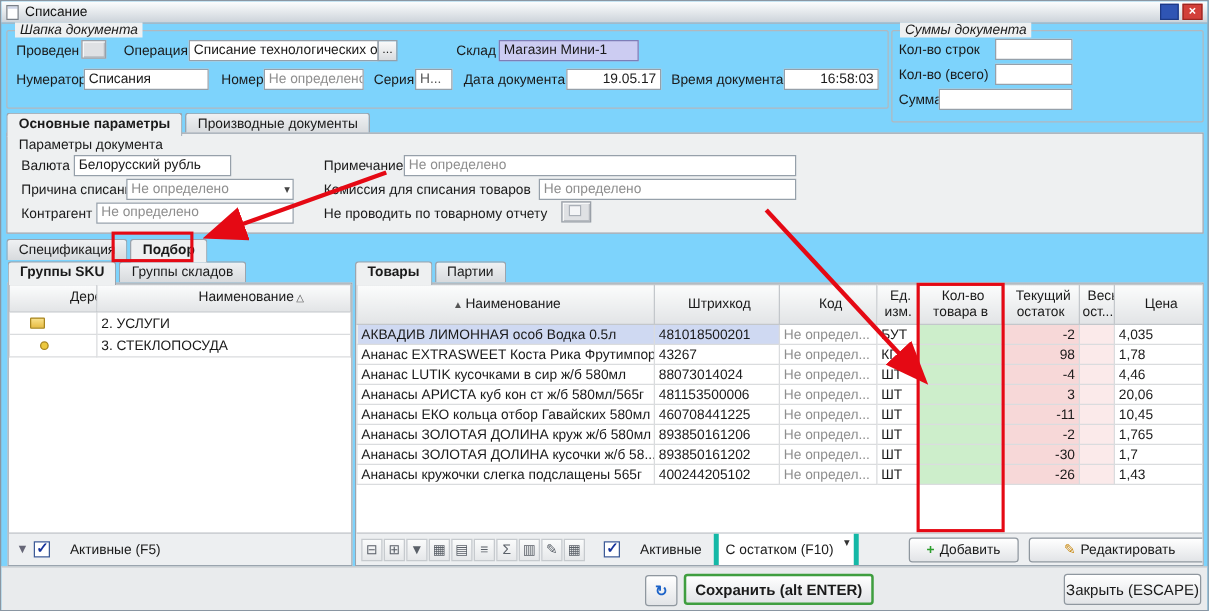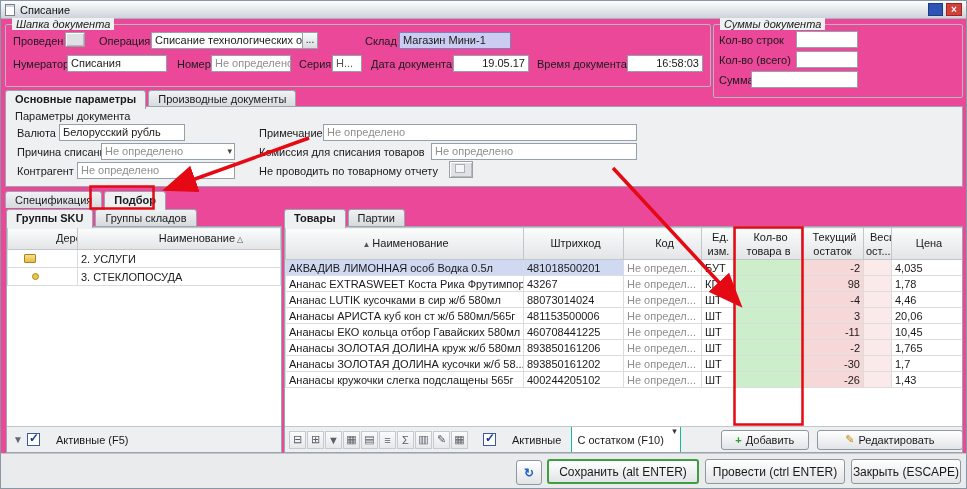--- a/index.html
+++ b/index.html
@@ -1,17 +1,17 @@
 <!DOCTYPE html>
 <html><head>
 <meta charset="utf-8">
 <style>
   * { margin:0; padding:0; box-sizing:border-box; }
   body { font-family:"Liberation Sans", sans-serif; background:#b8bec4; }
-  .window { position:relative; width:967px; height:489px; background:#ec4899;
+  .window { position:relative; width:967px; height:489px; background:#7dd3fc;
             border:1px solid #8a96a2; overflow:hidden; font-size:11px; color:#1a1a1a; }
 
   
   .titlebar { position:absolute; left:0; top:0; right:0; height:18px;
               background:linear-gradient(#fdfefe,#ccd3da); border-bottom:1px solid #aab2ba;
               display:flex; align-items:center; padding:0 4px; }
   .doc-ico { width:10px; height:12px; background:#fff; border:1px solid #7a8088; margin-right:5px;
              box-shadow:inset 0 2px 0 #cfd6e8; }
   .titletext { font-size:11px; color:#111; }
   .win-controls { margin-left:auto; display:flex; gap:3px; }
@@ -88,36 +88,36 @@
   .tree-ico { position:absolute; left:16px; top:4px; width:12px; height:9px;
               background:linear-gradient(#f8e08a,#e7bd45); border:1px solid #a8851e; border-radius:1px; }
   .left-grid tbody tr:nth-child(n+2) .tree-ico { left:24px; top:5px; width:7px; height:7px;
               border-radius:50%; background:#ecc83f; }
 
   
   .tb-ico { width:17px; height:18px; display:inline-flex; align-items:center; justify-content:center;
             border:1px solid #c6cace; background:linear-gradient(#fafbfb,#e6e8ea); color:#5a6068;
             font-size:11px; margin-right:1px; flex:none; }
   .combo { position:relative; display:flex; align-items:center; background:#fff;
-           border:1px solid #14b8a6; height:35px; padding:0 16px 0 5px; white-space:nowrap; flex:none; }
+           border:4px solid #14b8a6; height:35px; padding:0 16px 0 5px; white-space:nowrap; flex:none; }
   .combo::after { content:"▾"; position:absolute; right:3px; top:3px; font-size:9px; color:#333; }
   .btn { display:flex; align-items:center; justify-content:center; gap:4px;
          background:linear-gradient(#ffffff,#e2e4e7); border:1px solid #8f979f; border-radius:3px;
          white-space:nowrap; flex:none; }
   .tb-btn { height:20px; font-size:11px; padding:0 8px; }
   .plus { color:#2d9e2d; font-weight:bold; }
   .pencil { color:#c8860a; }
   .funnel-ico { color:#667; font-size:10px; margin:0 4px 0 2px; }
   .cb-lbl { margin-left:16px; white-space:nowrap; }
 
   
   .footer { position:absolute; left:0; right:0; bottom:0; height:35px; background:#e9ebed;
             border-top:1px solid #c2c6ca; }
   .footer .btn { position:absolute; height:25px; font-size:12px; }
-  .btn.save { border:2px solid #3f9e3f; }
+  .btn.save { border:2px solid #3f9e3f;font-weight:bold; }
   .refresh-btn { position:absolute; width:26px; height:23px; font-size:14px; font-weight:bold;
                  color:#1d63c8; }
 
   
   .anno { position:absolute; inset:0; pointer-events:none; z-index:40; }
 </style>
 </head>
 <body>
 
 <div class="window">
@@ -369,21 +369,20 @@
         <span class="btn tb-btn" style="margin-left:6px;width:60px">К...</span>
       </div>
     </div>
   </div>
 
   <div class="footer">
     <span class="btn refresh-btn" style="left:515px;top:6px">
         <span>↻</span>
       </span>
     <span class="btn save" style="left:546px;top:5px;width:152px">Сохранить (alt ENTER)</span>
-    <span class="btn" style="left:704px;top:5px;width:140px">Провести (ctrl ENTER)</span>
     <span class="btn" style="left:850px;top:5px;width:110px">Закрыть (ESCAPE)</span>
   </div>
 
   <svg class="anno" width="967" height="489" viewBox="0 0 967 489">
     <defs>
       <marker id="ah" markerWidth="10" markerHeight="8" refX="8.5" refY="4" orient="auto">
         <path d="M0,0 L10,4 L0,8 Z" fill="#e50914"></path>
       </marker>
     </defs>
     <rect x="89.5" y="185.5" width="63" height="22" fill="none" stroke="#e50914" stroke-width="2.5"></rect>

